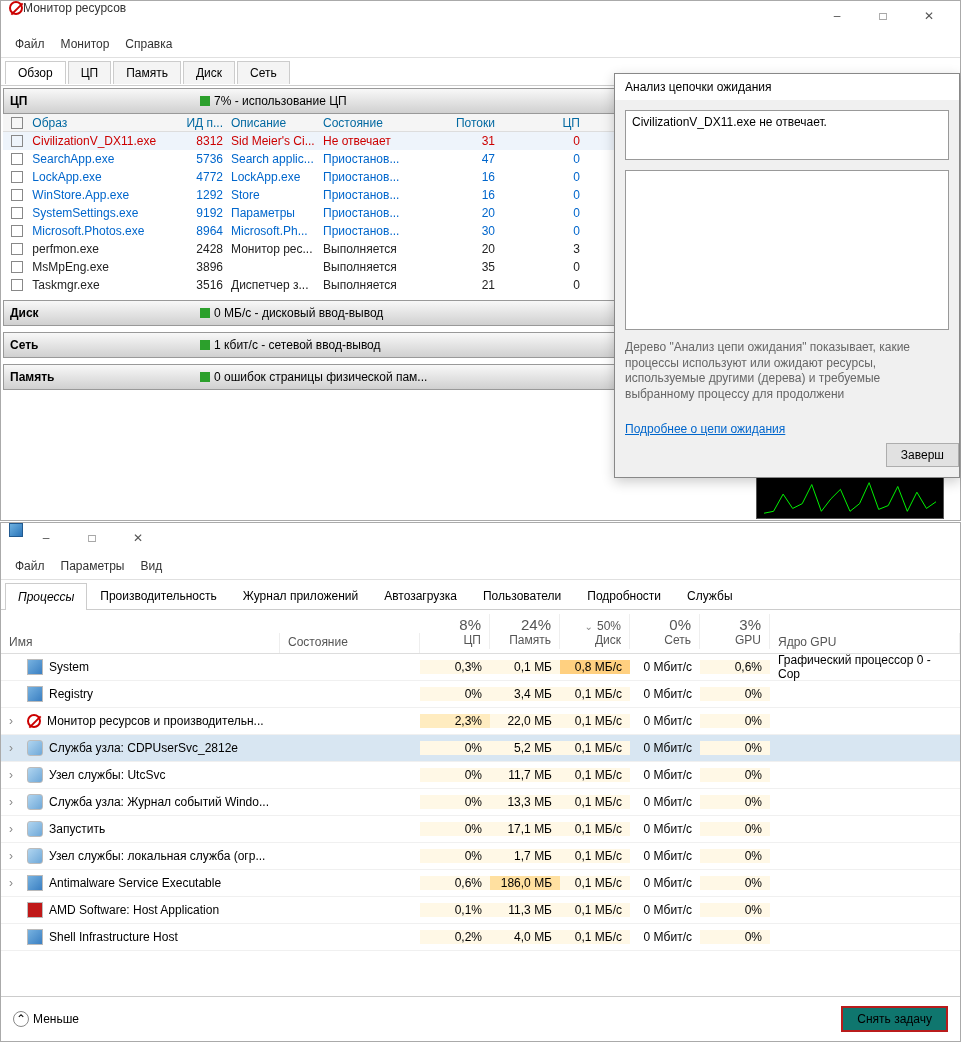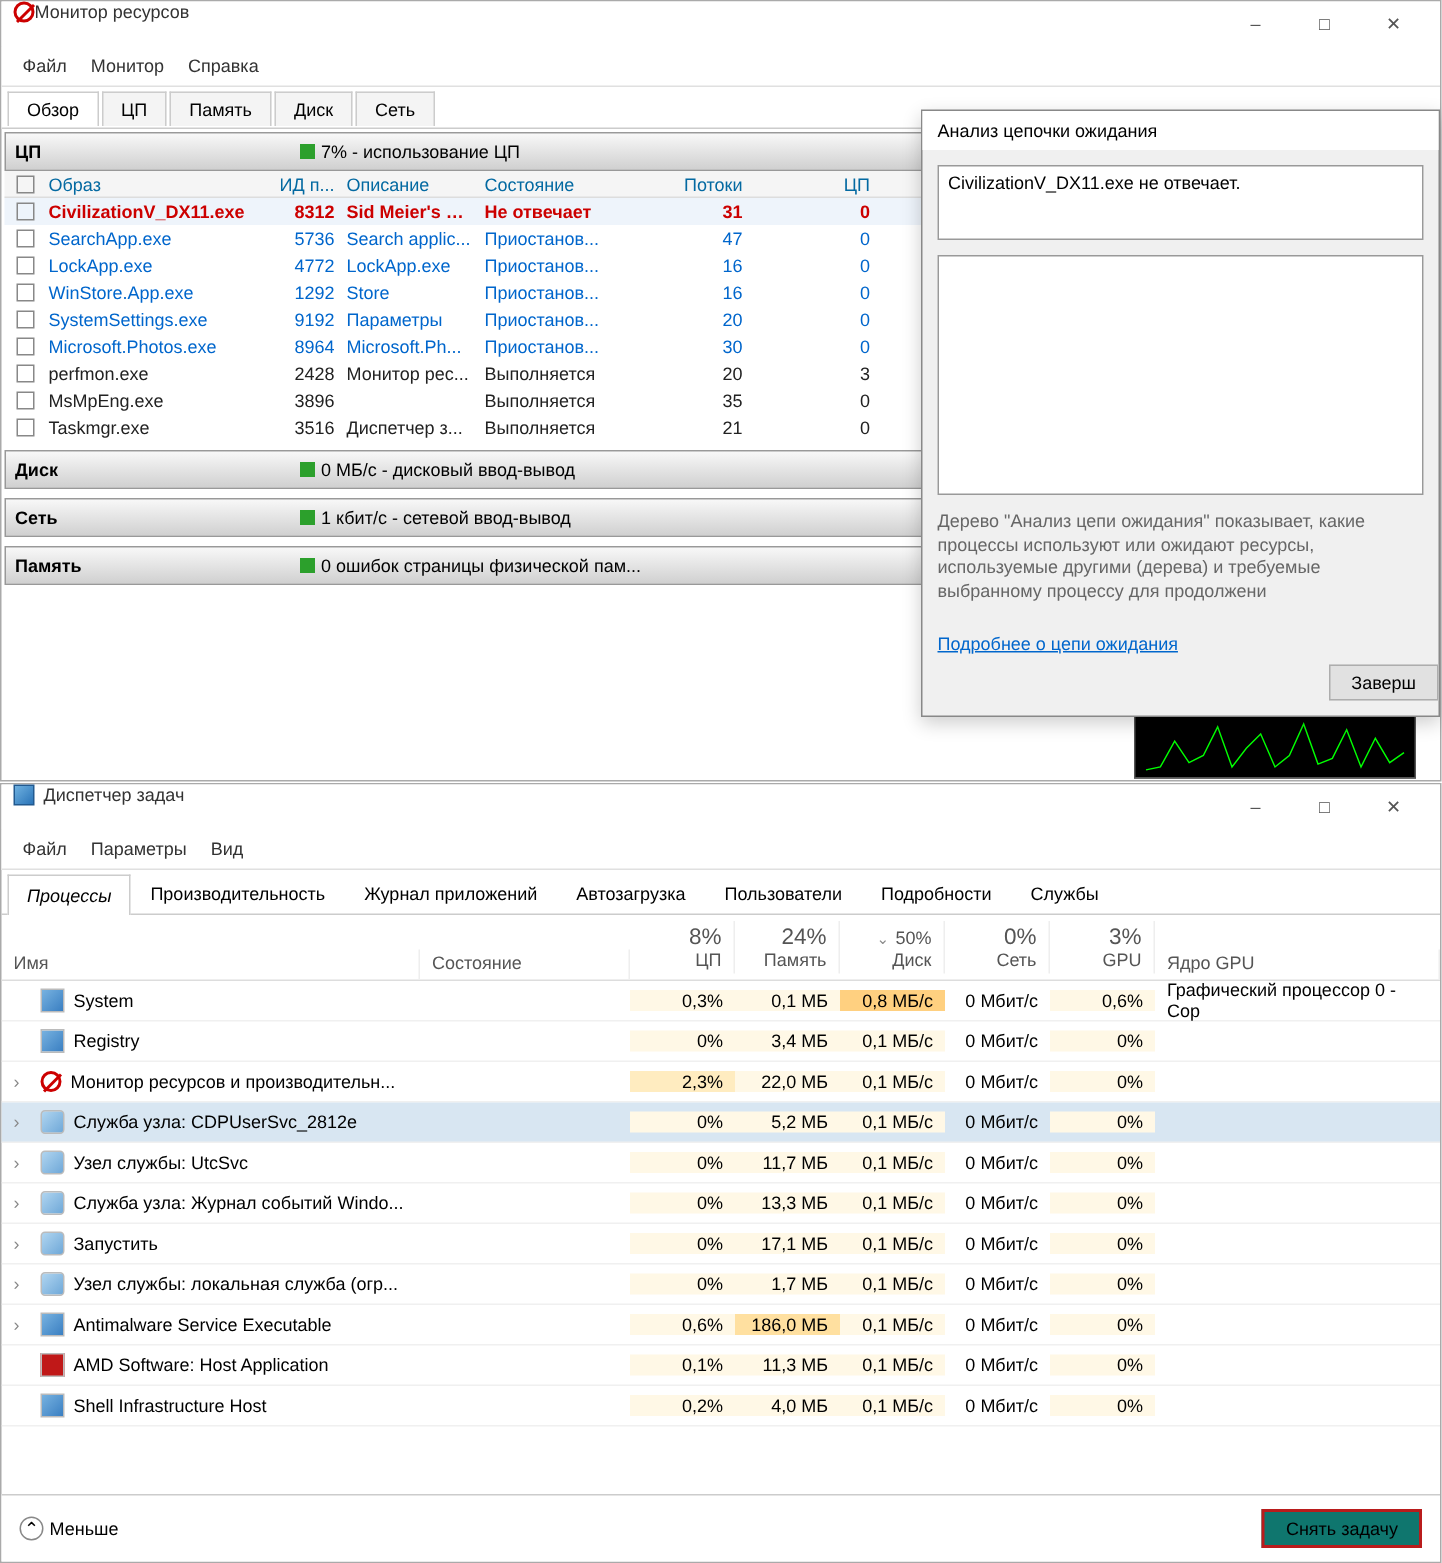--- a/index.html
+++ b/index.html
@@ -21,21 +21,21 @@
 .section-bar { height:26px; background:linear-gradient(#f8f8f8,#d0d0d0); border:1px solid #999; display:flex; align-items:center; padding:0 6px; margin-top:2px; }
 .section-bar .sname { font-weight:bold; width:170px; }
 .section-bar .stat { display:flex; align-items:center; gap:4px; margin-left:20px; }
 .sq { width:10px; height:10px; display:inline-block; }
 .sq.green { background:#2ca02c; }
 .sq.blue { background:#2a6fdb; }
 .thead, .trow { display:flex; align-items:center; height:18px; padding:0 4px; }
 .thead { background:#f5f5f5; border-bottom:1px solid #ddd; font-weight:400; color:#0369a1; }
 .thead .cell, .trow .cell { overflow:hidden; white-space:nowrap; text-overflow:ellipsis; padding:0 4px; }
 .trow { color:#0066cc; }
-.trow.notresp { color:#c00; background:#eef4fb;font-weight:bold; }
+.trow.notresp { color:#c00; background:#eef4fb; }
 .trow.plain { color:#222; }
 .col-img { width:170px; display:flex; align-items:center; gap:3px;}
 .col-pid { width:50px; text-align:right;}
 .col-desc { width:92px;}
 .col-state { width:95px;}
 .col-thr { width:85px; text-align:right;}
 .col-cpu { width:85px; text-align:right;}
 .cb { width:12px; height:12px; border:1px solid #888; display:inline-block; }
 
 
@@ -261,21 +261,20 @@
     <a class="dlg-link">Подробнее о цепи ожидания</a>
   </div>
   <div class="dlg-btnrow">
     <div class="dlg-btn">Заверш</div>
   </div>
 </div>
 
 <div class="window tm" style="width:961px; height:520px; margin-top:1px;">
   <div class="titlebar">
     <span class="tm-icon"></span>
-    <span class="title" style="margin-left:6px;">Диспетчер задач</span>
     <div class="wbtns">
       <div class="wbtn">‒</div>
       <div class="wbtn">□</div>
       <div class="wbtn">✕</div>
     </div>
   </div>
   <div class="menubar">
     <div class="menuitem">Файл</div>
     <div class="menuitem">Параметры</div>
     <div class="menuitem">Вид</div>

